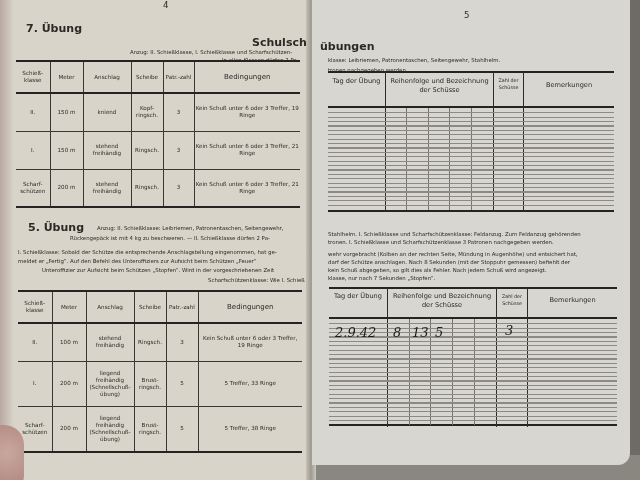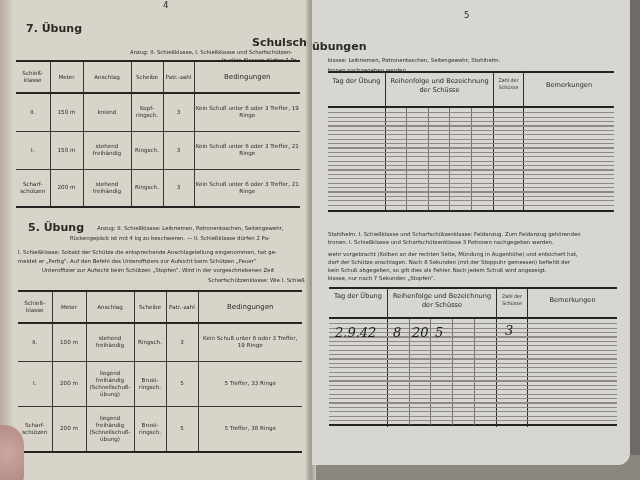--- a/index.html
+++ b/index.html
@@ -145,21 +145,21 @@
   </tbody>
     </table>
 
   <div class="thumb"></div>
 </div>
 
 <div class="gutter"></div>
 
 <div class="page right">
   <div class="pnum" style="left:152px;top:10px;">5</div>
-  <div class="bold-title" style="left:0;top:40px;">übungen</div>
+  <div class="bold-title" style="left:8px;top:40px;">übungen</div>
   <div class="small" style="left:16px;top:56px;">klasse: Leibriemen, Patronentaschen, Seitengewehr, Stahlhelm.</div>
   <div class="small" style="left:16px;top:66px;">tronen nachgegeben werden.</div>
 
   <div class="rec" style="left:16px;top:71px;width:286px;height:141px;">
     <div class="topline"></div>
     <div class="hdrline" style="top:35px;"></div>
     <div class="botline" style="top:139px;"></div>
     <div class="vcol" style="left:57px;"></div>
     <div class="vcol" style="left:165px;"></div>
     <div class="vcol" style="left:195px;"></div>
@@ -192,17 +192,17 @@
     <div class="vthin" style="left:101px;top:32px;bottom:2px;"></div>
     <div class="vthin" style="left:123px;top:32px;bottom:2px;"></div>
     <div class="vthin" style="left:145px;top:32px;bottom:2px;"></div>
     <div class="hcell" style="left:0;width:58px;top:5px;">Tag der Übung</div>
     <div class="hcell" style="left:60px;width:106px;top:5px;">Reihenfolge und Bezeichnung der Schüsse</div>
     <div class="hcell" style="left:168px;width:30px;top:6px;font-size:4.8px;line-height:7px;">Zahl der Schüsse</div>
     <div class="hcell" style="left:199px;width:89px;top:9px;">Bemerkungen</div>
     <div class="ruled" style="left:0;right:0;top:33px;height:103px;"></div>
     <div class="hand" style="left:6px;top:38px;">2.9.42</div>
     <div class="hand" style="left:64px;top:38px;">8</div>
-    <div class="hand" style="left:83px;top:38px;">20</div>
+    <div class="hand" style="left:83px;top:38px;">13</div>
     <div class="hand" style="left:106px;top:38px;">5</div>
     <div class="hand" style="left:176px;top:36px;">3</div>
   </div>
 </div>
 
 </body></html>

